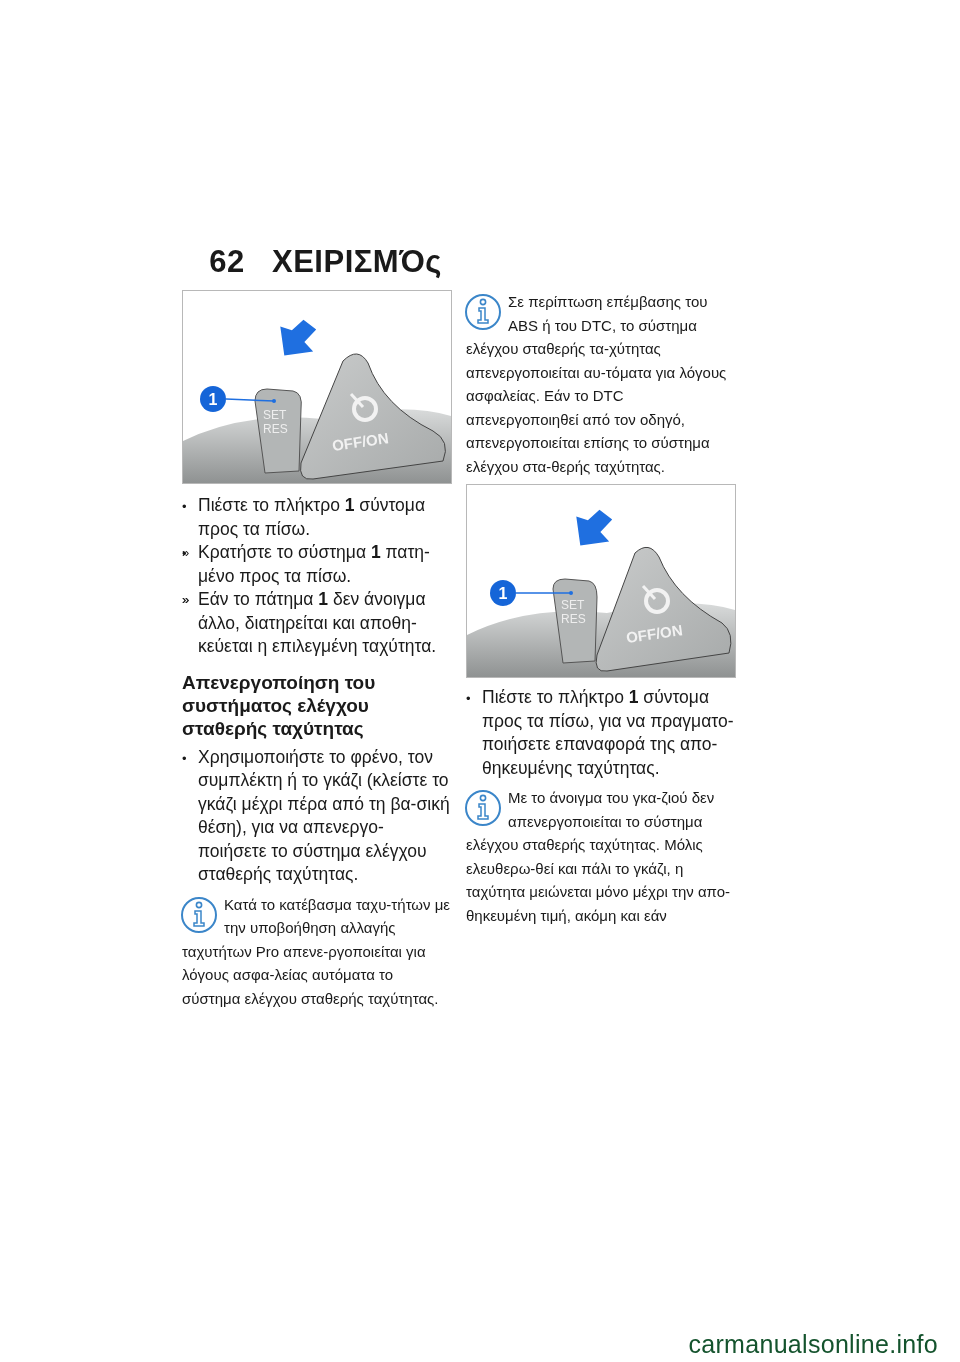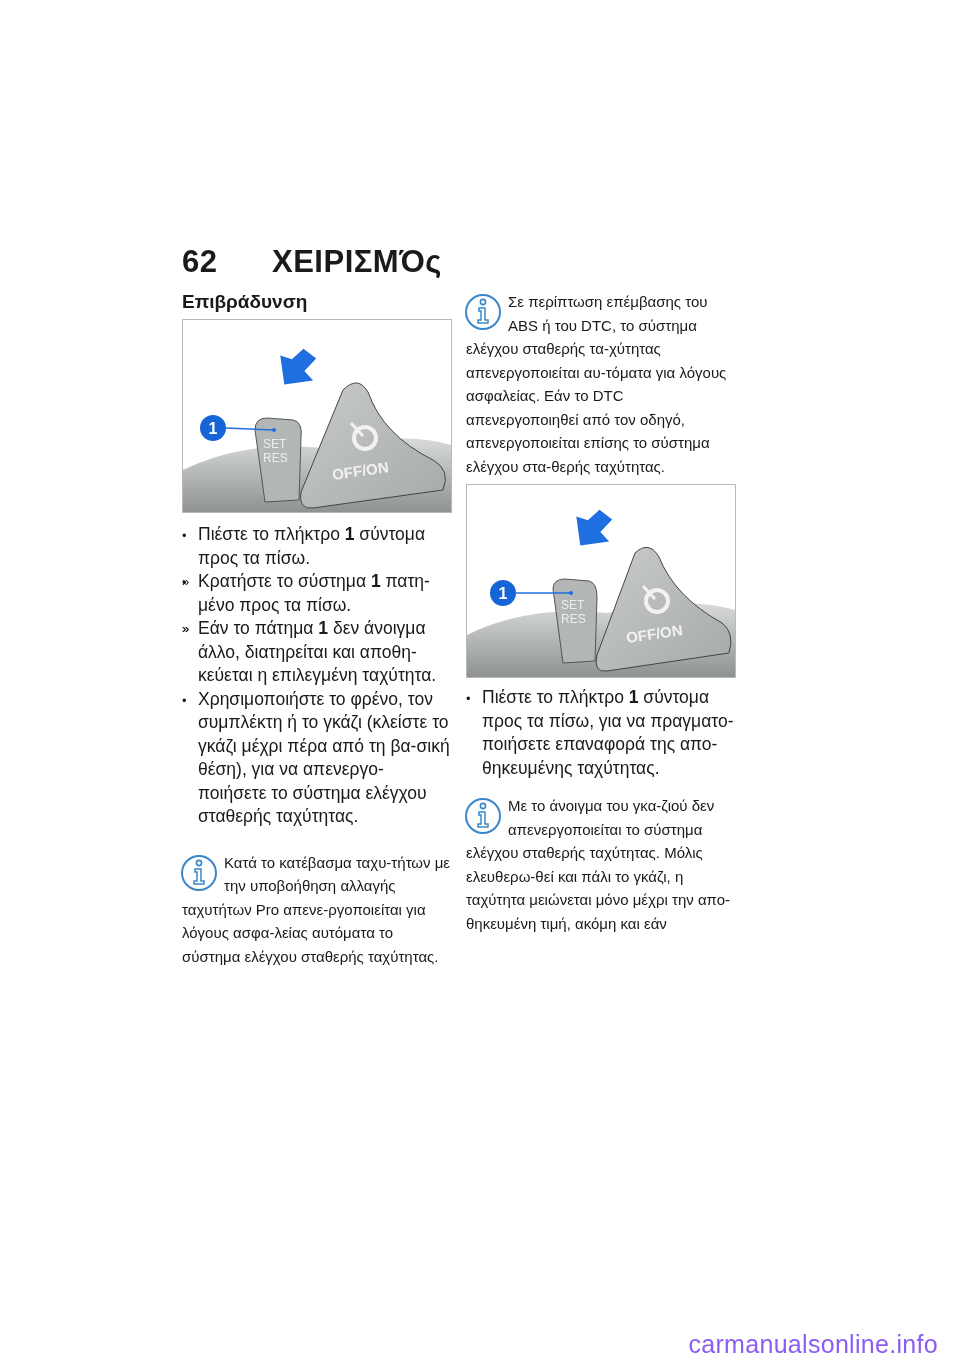--- a/index.html
+++ b/index.html
@@ -1,43 +1,42 @@
 <!DOCTYPE html>
 <html><head>
 <meta charset="utf-8">
 <style>
   html, body { margin:0; padding:0; background:#ffffff; }
   body { width:960px; height:1362px; position:relative; overflow:hidden;
          font-family:"Liberation Sans", sans-serif; color:#1a1a1a; }
   .page-title { position:absolute; left:182px; top:244px; font-size:31px; font-weight:bold; letter-spacing:0.5px; }
-  .page-title .num { display:inline-block; width:90px; }
+  .page-title .num { display:inline-block; width:90px;text-align:center; }
   .col { position:absolute; width:270px; }
   .col-left { left:182px; top:290px; }
   .col-right { left:466px; top:290px; }
   h2.sec { font-size:19px; font-weight:bold; line-height:23px; margin:0 0 6px 0; }
   .fig { width:268px; border:1px solid #b8b8b8; background:#fff; position:relative; overflow:hidden; }
   .fig svg { display:block; }
   .item { position:relative; padding-left:16px; font-size:17.5px; line-height:23.5px; margin:0; }
   .item .mark { position:absolute; left:0; top:0; width:16px; font-size:13px; }
   .item.bullet .mark { font-size:13px; top:1px; }
   .item.result .mark { font-size:13px; top:0; }
   .item b { font-weight:bold; }
   .note { font-size:15px; line-height:23.5px; position:relative; }
   .note .ico { float:left; width:38px; height:40px; margin:2px 6px 0 -2px; }
-  .wm { position:absolute; right:22px; top:1330px; font-size:25px; color:#8b5cf6; letter-spacing:0.3px; }
+  .wm { position:absolute; right:22px; top:1330px; font-size:25px; color:#14532d; letter-spacing:0.3px; }
 </style>
 </head>
 <body>
 
 <div class="page-title">
   <span class="num">62</span><span>ΧΕΙΡΙΣΜΌς</span>
 </div>
 
 <div class="col col-left">
-  <h2 class="sec">Επιβράδυνση</h2>
 
   <div class="fig" style="height:192px;">
     <svg width="268" height="192" viewBox="0 0 268 192">
       <defs>
         <linearGradient id="g1" x1="0" y1="0" x2="0" y2="1">
             <stop offset="0" stop-color="#d9dbdb"></stop>
             <stop offset="1" stop-color="#8f9292"></stop>
           </linearGradient>
         <linearGradient id="g2" x1="0" y1="0" x2="1" y2="1">
             <stop offset="0" stop-color="#c9cbcb"></stop>
@@ -61,23 +60,24 @@
   </div>
 
   <div style="margin-top:10px">
     <p class="item bullet"><span class="mark">•</span><span>Πιέστε το πλήκτρο </span><b>1</b><span> σύντομα προς τα πίσω.</span></p>
     <p class="item result"><span class="mark">»</span></p>
     <p class="item bullet"><span class="mark">•</span><span>Κρατήστε το σύστημα </span><b>1</b><span> πατη-μένο προς τα πίσω.</span></p>
     <p class="item result"><span class="mark">»</span></p>
     <p class="item result"><span class="mark">»</span><span>Εάν το πάτημα </span><b>1</b><span> δεν άνοιγμα άλλο, διατηρείται και αποθη-κεύεται η επιλεγμένη ταχύτητα.</span></p>
   </div>
 
+  <h2 class="sec" style="margin-top:12px">Απενεργοποίηση του συστήματος ελέγχου σταθερής ταχύτητας</h2>
   <p class="item bullet"><span class="mark">•</span><span>Χρησιμοποιήστε το φρένο, τον συμπλέκτη ή το γκάζι (κλείστε το γκάζι μέχρι πέρα από τη βα-σική θέση), για να απενεργο-ποιήσετε το σύστημα ελέγχου σταθερής ταχύτητας.</span></p>
 
-  <div class="note" style="margin-top:22px">
+  <div class="note" style="margin-top:6px">
     <svg class="ico" viewBox="0 0 38 40">
       <circle cx="19" cy="20" r="17" fill="none" stroke="#3b86c9" stroke-width="2"></circle>
       <circle cx="19" cy="10" r="2.6" fill="none" stroke="#3b86c9" stroke-width="1.6"></circle>
       <path d="M15 16 L21 16 L21 28 L24 28 L24 31 L14 31 L14 28 L17 28 L17 19 L15 19 Z" fill="none" stroke="#3b86c9" stroke-width="1.5"></path>
     </svg>
     <span>Κατά το κατέβασμα ταχυ-τήτων με την υποβοήθηση αλλαγής ταχυτήτων Pro απενε-ργοποιείται για λόγους ασφα-λείας αυτόματα το σύστημα ελέγχου σταθερής ταχύτητας.</span>
   </div>
 </div>
 
 <div class="col col-right">
@@ -106,21 +106,21 @@
       <path d="M130 24 L120 36 L108 34 L116 62 L144 54 L134 46 L144 32 Z" fill="#1f6fe0" transform="rotate(8 126 42)"></path>
       <circle cx="36" cy="108" r="13" fill="#1565d8"></circle>
       <text x="36" y="114" text-anchor="middle" font-size="16" font-weight="bold" fill="#fff" font-family="Liberation Sans, sans-serif">1</text>
       <line x1="49" y1="108" x2="104" y2="108" stroke="#1f6fe0" stroke-width="1.5"></line>
       <circle cx="104" cy="108" r="2" fill="#1f6fe0"></circle>
     </svg>
   </div>
 
   <p class="item bullet" style="margin-top:8px"><span class="mark">•</span><span>Πιέστε το πλήκτρο </span><b>1</b><span> σύντομα προς τα πίσω, για να πραγματο-ποιήσετε επαναφορά της απο-θηκευμένης ταχύτητας.</span></p>
 
-  <div class="note" style="margin-top:14px">
+  <div class="note" style="margin-top:6px">
     <svg class="ico" viewBox="0 0 38 40">
       <circle cx="19" cy="20" r="17" fill="none" stroke="#3b86c9" stroke-width="2"></circle>
       <circle cx="19" cy="10" r="2.6" fill="none" stroke="#3b86c9" stroke-width="1.6"></circle>
       <path d="M15 16 L21 16 L21 28 L24 28 L24 31 L14 31 L14 28 L17 28 L17 19 L15 19 Z" fill="none" stroke="#3b86c9" stroke-width="1.5"></path>
     </svg>
     <span>Με το άνοιγμα του γκα-ζιού δεν απενεργοποιείται το σύστημα ελέγχου σταθερής ταχύτητας.  Μόλις ελευθερω-θεί και πάλι το γκάζι, η ταχύτητα μειώνεται μόνο μέχρι την απο-θηκευμένη τιμή, ακόμη και εάν</span>
   </div>
 </div>
 
 <div class="wm">carmanualsonline.info</div>

